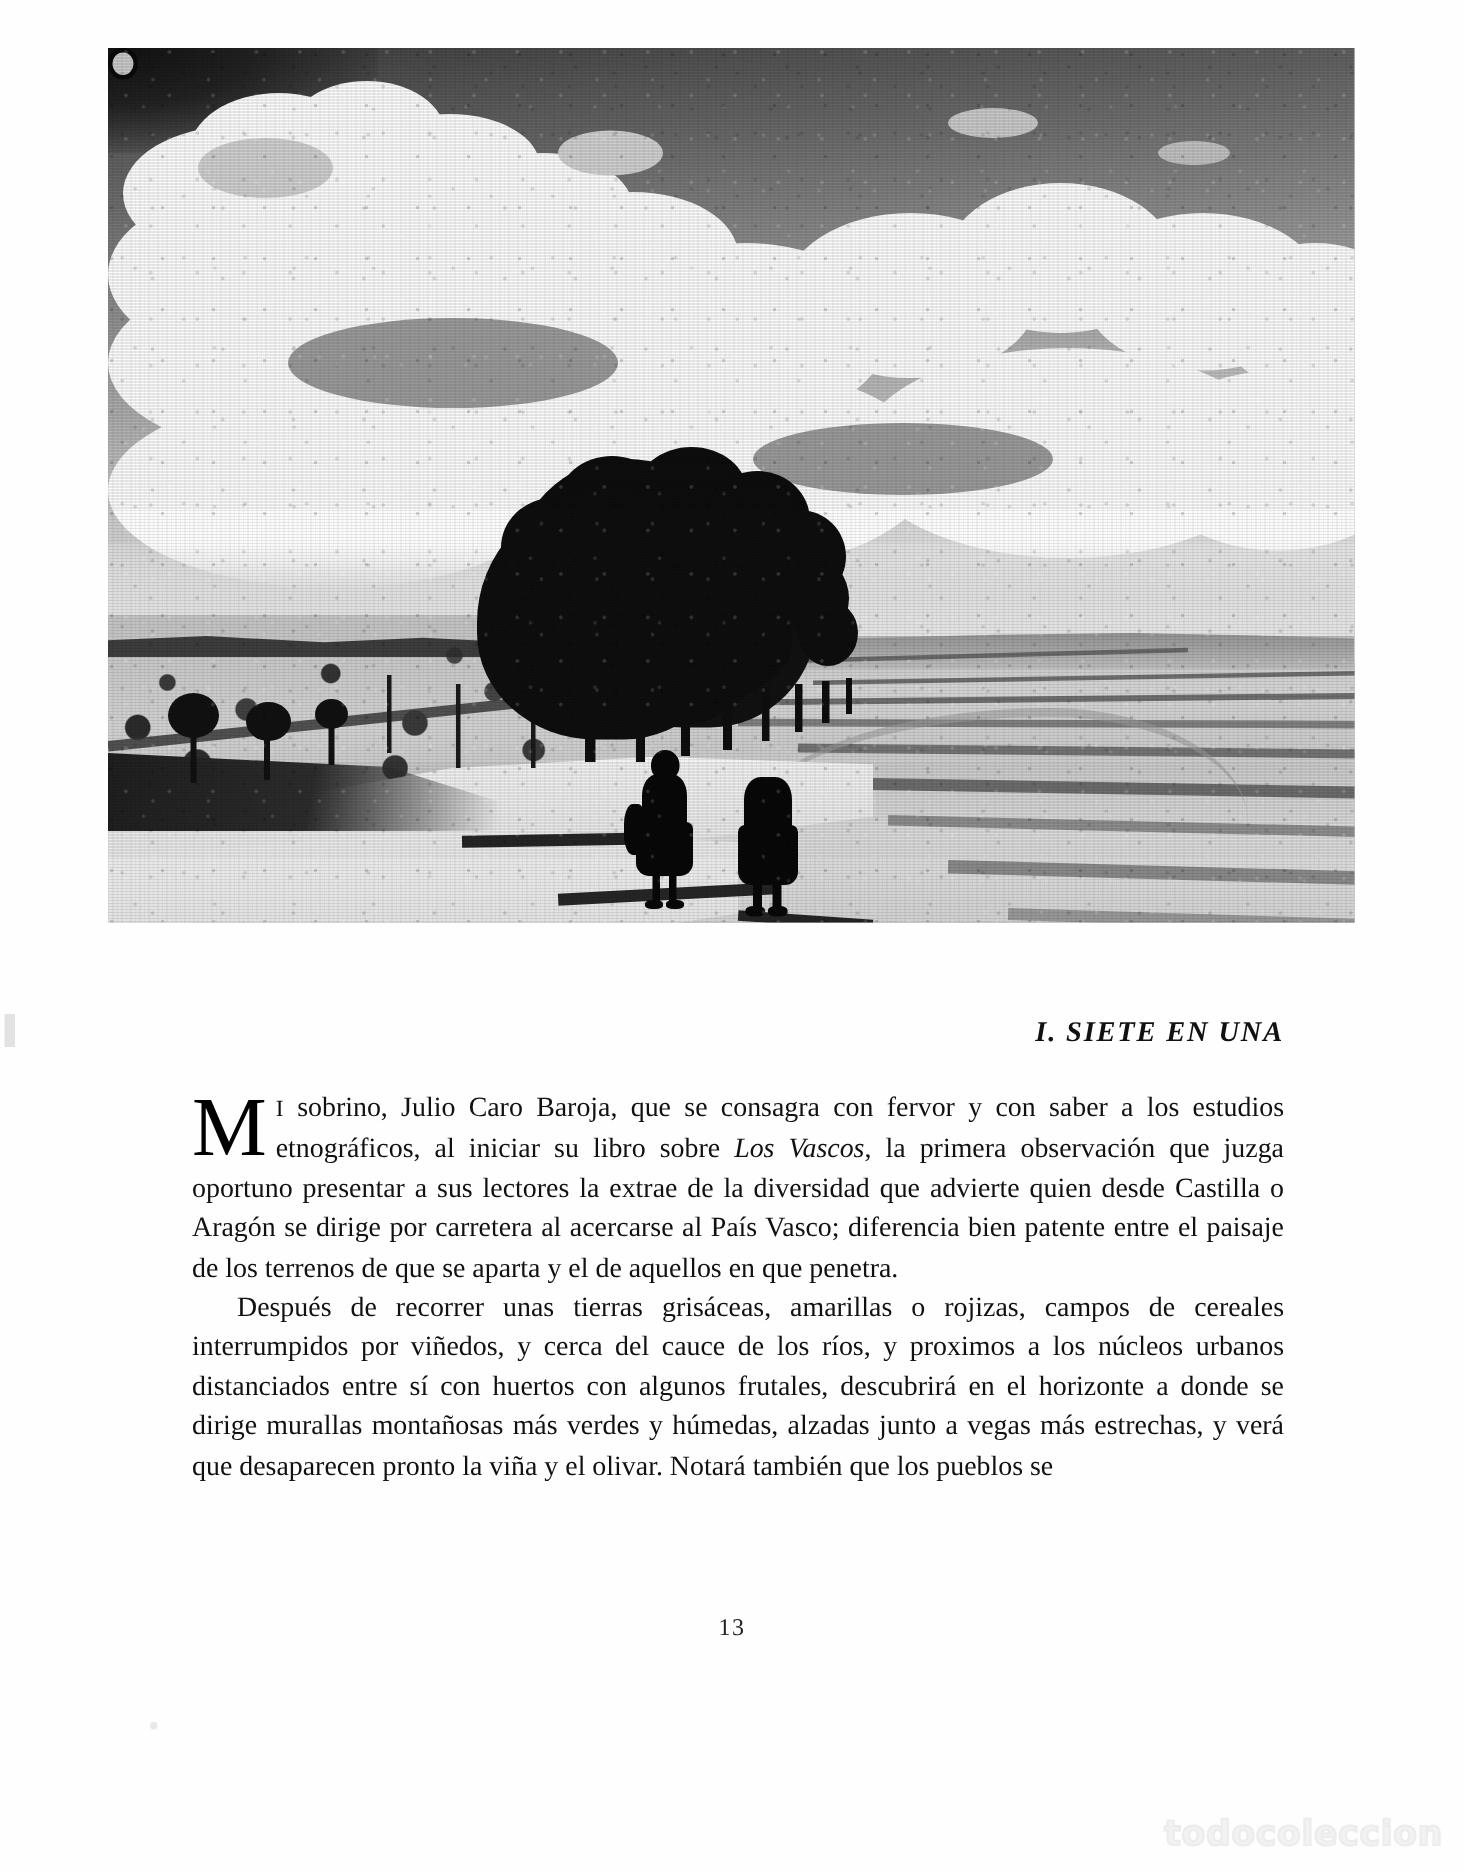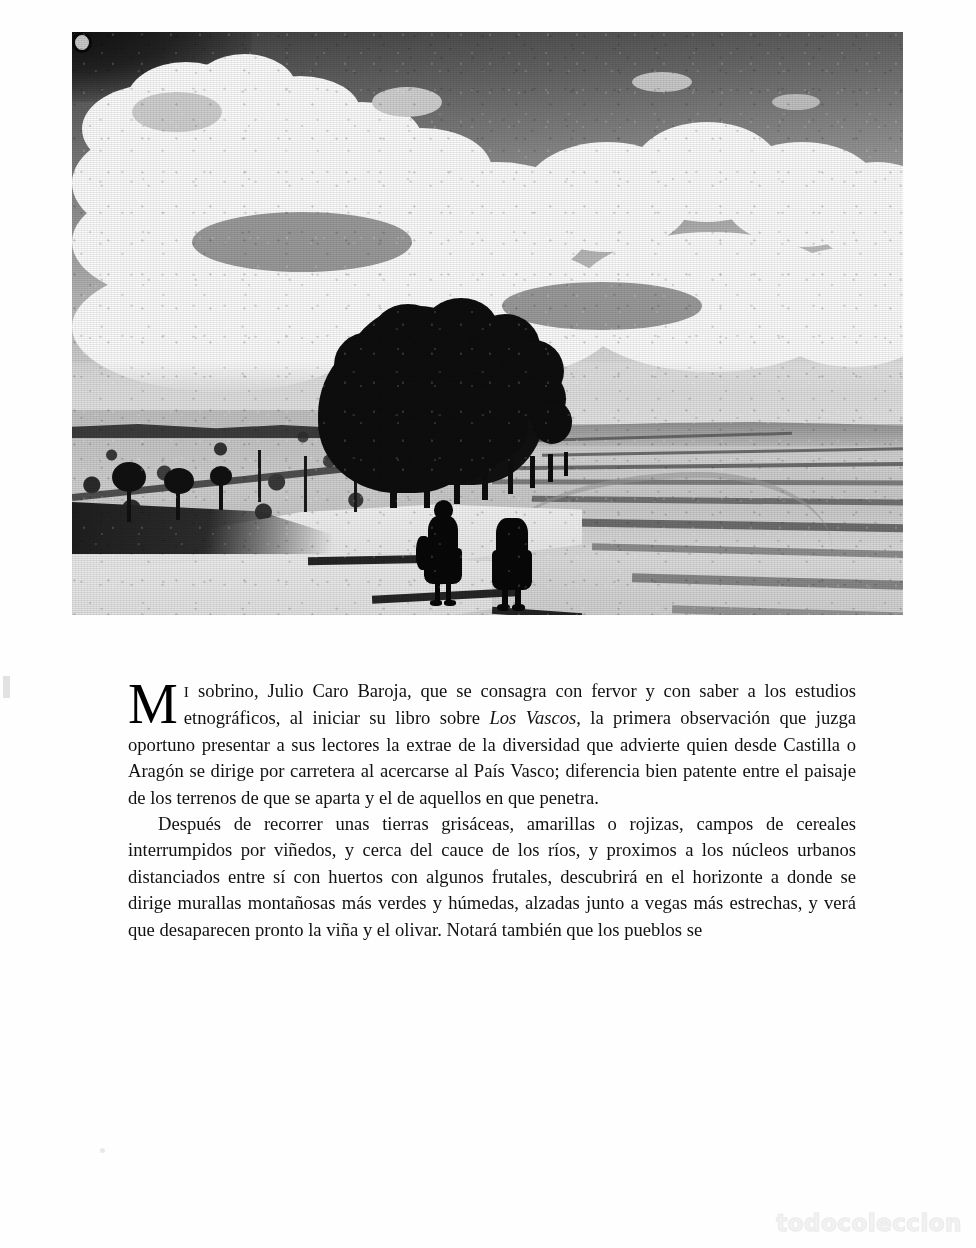--- a/index.html
+++ b/index.html
@@ -520,22 +520,24 @@
       </div>
 
       <div class="grain"></div>
       <div class="speckle"></div>
     </div>
   </div>
 
 
   <div id="textblock">
 
+    <h1 id="chapter-heading">I.  SIETE EN UNA</h1>
 
     <p class="para"><span id="dropcap">M</span><span class="smallcaps">I</span><span> sobrino, Julio Caro Baroja, que se consagra con fervor y con saber a los estudios etnográficos, al iniciar su libro sobre </span><span class="ital">Los Vascos</span><span>, la primera observación que juzga oportuno presentar a sus lectores la extrae de la diversidad que advierte quien desde Castilla o Aragón se dirige por carretera al acercarse al País Vasco; diferencia bien patente entre el paisaje de los terrenos de que se aparta y el de aquellos en que penetra.</span></p>
 
     <p class="para">Después de recorrer unas tierras grisáceas, amarillas o rojizas, campos de cereales interrumpidos por viñedos, y cerca del cauce de los ríos, y proximos a los núcleos urbanos distanciados entre sí con huertos con algunos frutales, descubrirá en el horizonte a donde se dirige murallas montañosas más verdes y húmedas, alzadas junto a vegas más estrechas, y verá que desaparecen pronto la viña y el olivar. Notará también que los pueblos se</p>
   </div>
 
+  <div id="folio">13</div>
 
   <div id="watermark">todocoleccion</div>
 
 </div>
 
 </body></html>

